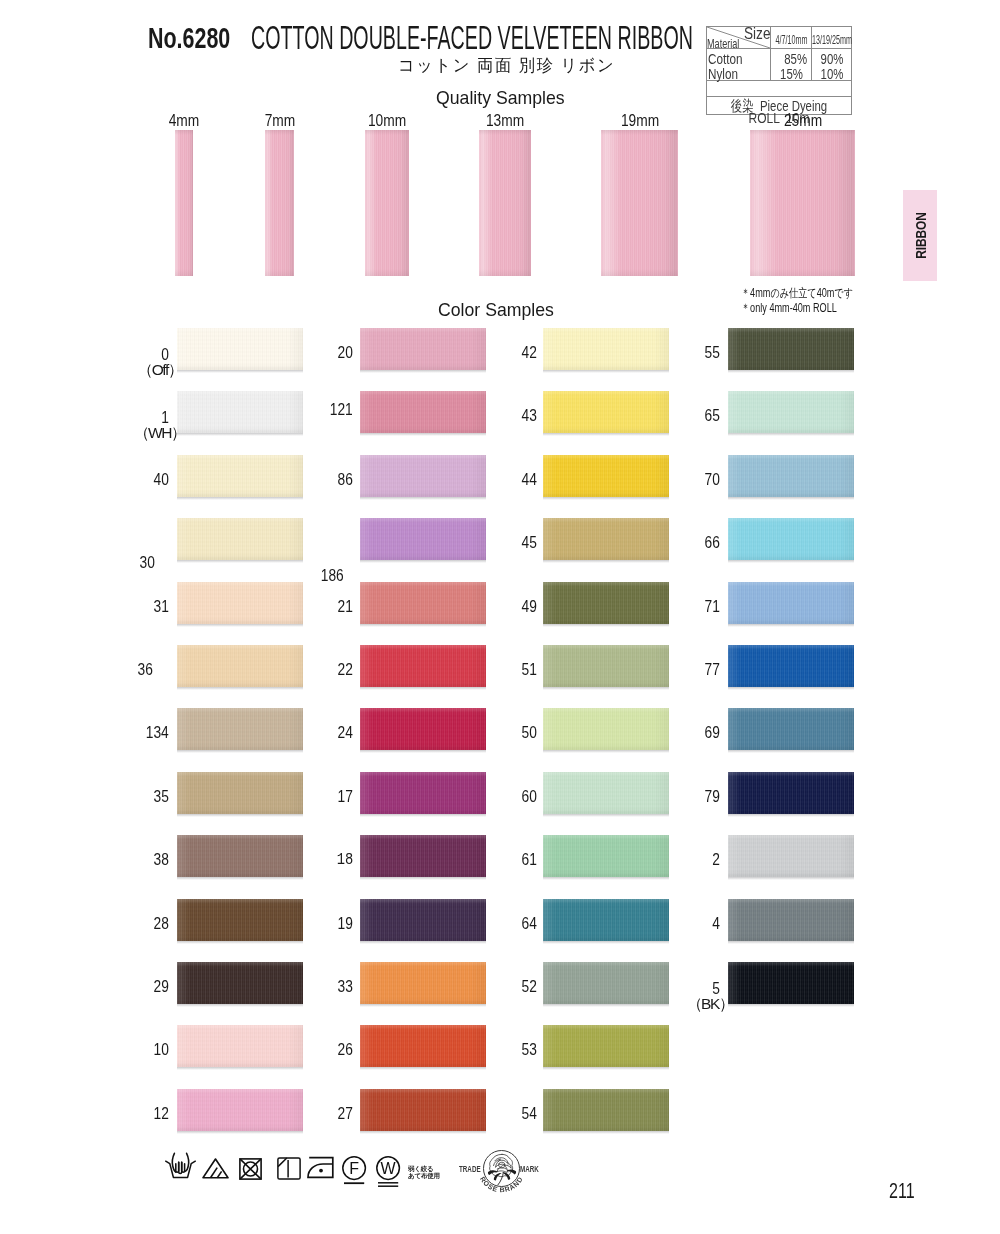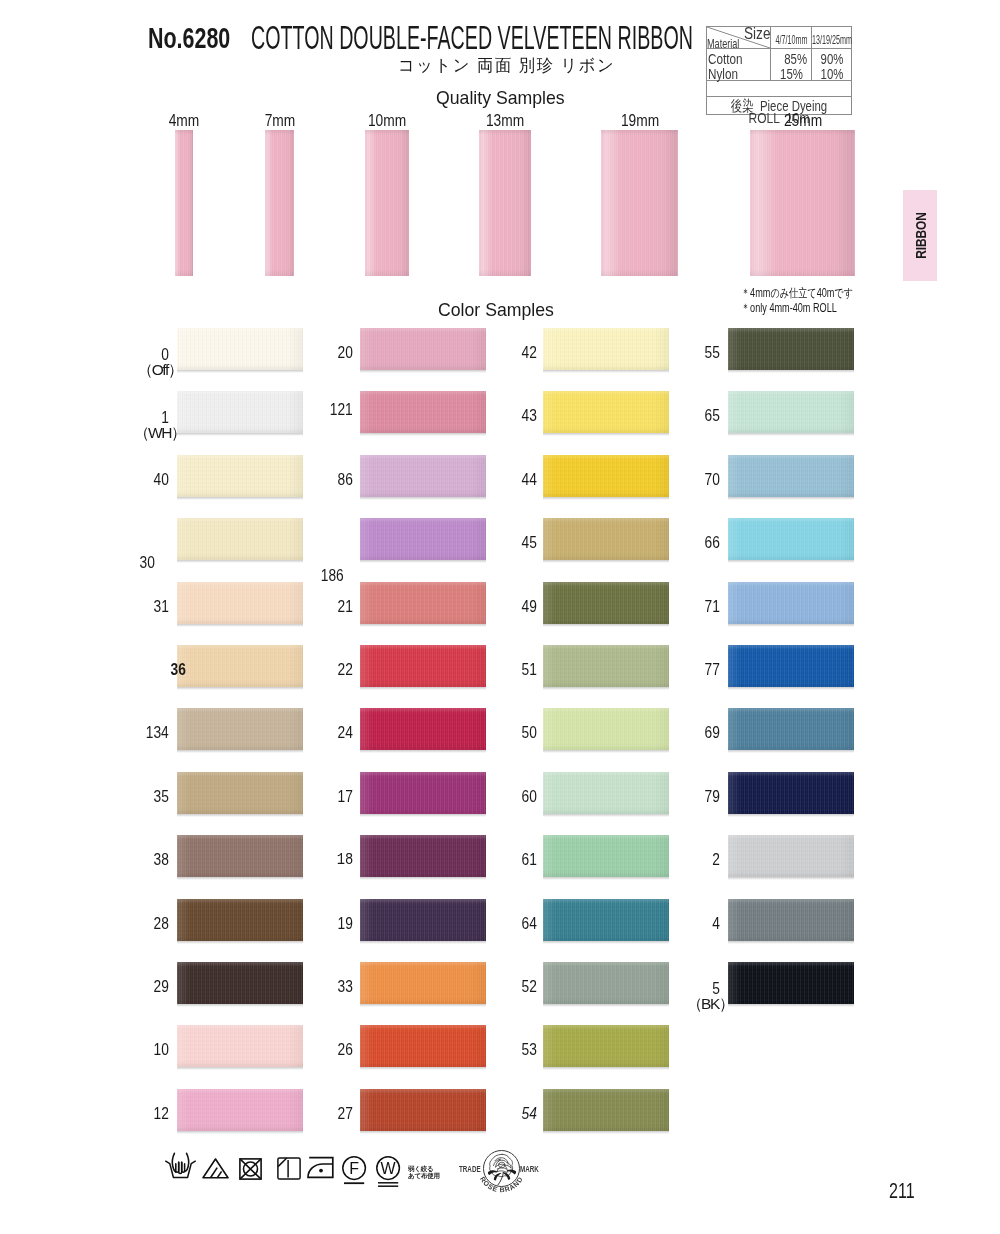--- a/index.html
+++ b/index.html
@@ -238,21 +238,21 @@
     <div class="sw-box" style="left: 177px; top: 581.6px; width: 126px; background: rgb(248, 220, 195);">
       <div class="wv"></div>
       <div class="eg"></div>
     </div>
     <div class="sw-code" style="left: 129px; width: 40px; top: 597.6px;"><span>31</span></div>
     <div class="sw-shadow" style="left: 177px; top: 687px; width: 126px;"></div>
     <div class="sw-box" style="left: 177px; top: 645px; width: 126px; background: rgb(240, 213, 172);">
       <div class="wv"></div>
       <div class="eg"></div>
     </div>
-    <div class="sw-code" style="left: 146px; width: 40px; top: 661px; font-weight: bold;"><span>36</span></div>
+    <div class="sw-code" style="left: 113px; width: 40px; top: 661px;"><span>36</span></div>
     <div class="sw-shadow" style="left: 177px; top: 750.4px; width: 126px;"></div>
     <div class="sw-box" style="left: 177px; top: 708.4px; width: 126px; background: rgb(199, 180, 155);">
       <div class="wv"></div>
       <div class="eg"></div>
     </div>
     <div class="sw-code" style="left: 129px; width: 40px; top: 724.4px;"><span>134</span></div>
     <div class="sw-shadow" style="left: 177px; top: 813.8px; width: 126px;"></div>
     <div class="sw-box" style="left: 177px; top: 771.8px; width: 126px; background: rgb(192, 169, 131);">
       <div class="wv"></div>
       <div class="eg"></div>
@@ -436,21 +436,21 @@
     <div class="sw-box" style="left: 543px; top: 1025.4px; width: 126px; background: rgb(166, 170, 74);">
       <div class="wv"></div>
       <div class="eg"></div>
     </div>
     <div class="sw-code" style="left: 497px; width: 40px; top: 1041.4px;"><span>53</span></div>
     <div class="sw-shadow" style="left: 543px; top: 1130.8px; width: 126px;"></div>
     <div class="sw-box" style="left: 543px; top: 1088.8px; width: 126px; background: rgb(133, 139, 81);">
       <div class="wv"></div>
       <div class="eg"></div>
     </div>
-    <div class="sw-code" style="left: 497px; width: 40px; top: 1104.8px; font-style: italic;"><span>54</span></div>
+    <div class="sw-code" style="left: 497px; width: 40px; top: 1104.8px;"><span>54</span></div>
     <div class="sw-shadow" style="left: 728px; top: 370px; width: 126px;"></div>
     <div class="sw-box" style="left: 728px; top: 328px; width: 126px; background: rgb(76, 81, 58);">
       <div class="wv"></div>
       <div class="eg"></div>
     </div>
     <div class="sw-code" style="left: 680px; width: 40px; top: 344px;"><span>55</span></div>
     <div class="sw-shadow" style="left: 728px; top: 433.4px; width: 126px;"></div>
     <div class="sw-box" style="left: 728px; top: 391.4px; width: 126px; background: rgb(198, 229, 215);">
       <div class="wv"></div>
       <div class="eg"></div>

